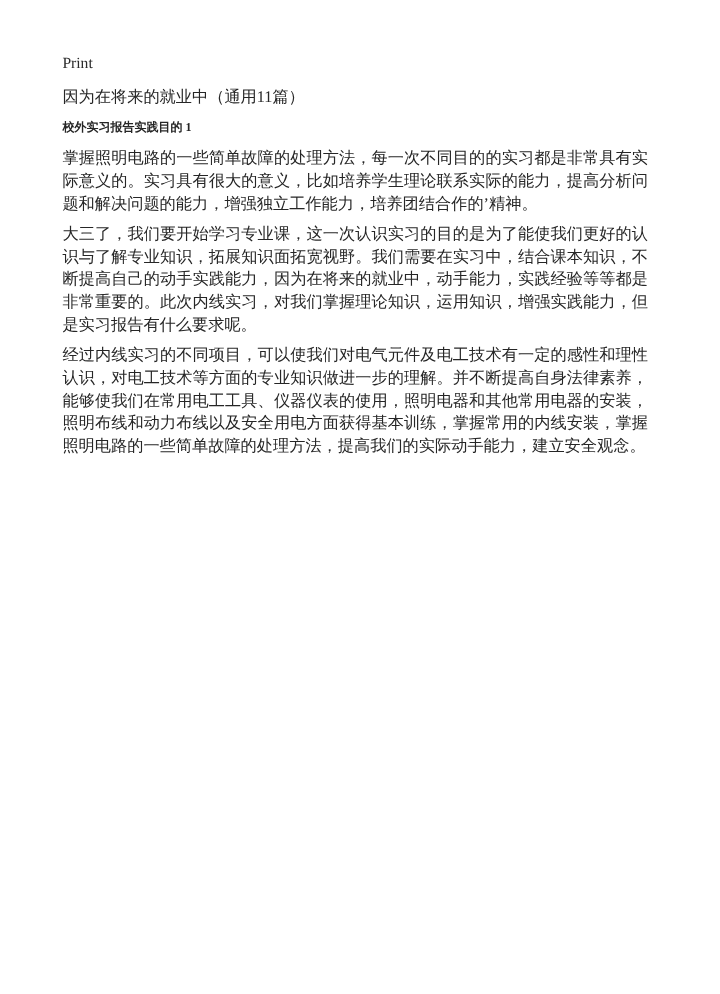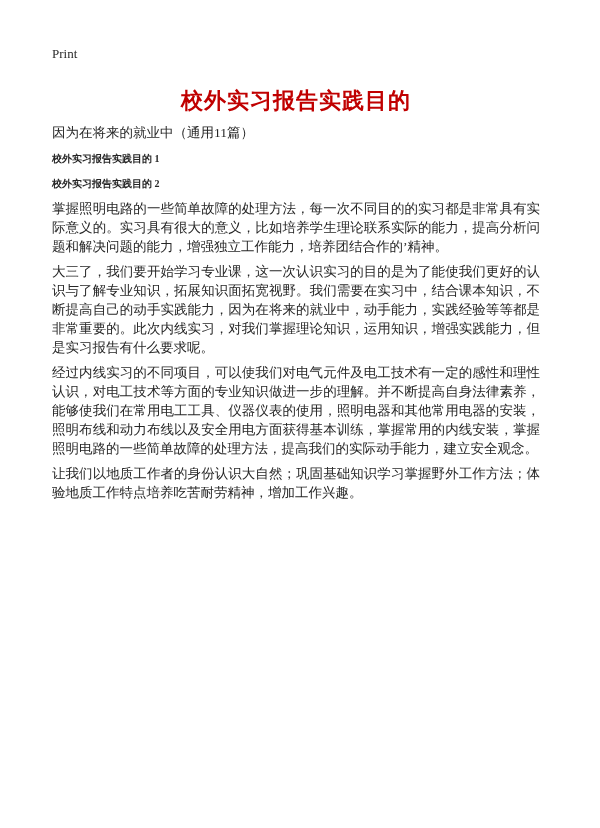--- a/index.html
+++ b/index.html
@@ -57,33 +57,30 @@
     margin-top: 6px;
   }
 </style>
 </head>
 <body>
 
 <div class="page">
 
   <div class="print-label">Print</div>
 
-  <h1 class="doc-title" style="color: rgb(192, 0, 0);">校外实习报告实践目的</h1>
 
   <p class="doc-subtitle">因为在将来的就业中（通用11篇）</p>
 
 
   <h2 class="sec-heading">校外实习报告实践目的 1</h2>
 
 
-  <h2 class="sec-heading">校外实习报告实践目的 2</h2>
 
   <p class="para">掌握照明电路的一些简单故障的处理方法，每一次不同目的的实习都是非常具有实际意义的。实习具有很大的意义，比如培养学生理论联系实际的能力，提高分析问题和解决问题的能力，增强独立工作能力，培养团结合作的’精神。</p>
 
   <p class="para">大三了，我们要开始学习专业课，这一次认识实习的目的是为了能使我们更好的认识与了解专业知识，拓展知识面拓宽视野。我们需要在实习中，结合课本知识，不断提高自己的动手实践能力，因为在将来的就业中，动手能力，实践经验等等都是非常重要的。此次内线实习，对我们掌握理论知识，运用知识，增强实践能力，但是实习报告有什么要求呢。</p>
 
   <p class="para">经过内线实习的不同项目，可以使我们对电气元件及电工技术有一定的感性和理性认识，对电工技术等方面的专业知识做进一步的理解。并不断提高自身法律素养，能够使我们在常用电工工具、仪器仪表的使用，照明电器和其他常用电器的安装，照明布线和动力布线以及安全用电方面获得基本训练，掌握常用的内线安装，掌握照明电路的一些简单故障的处理方法，提高我们的实际动手能力，建立安全观念。</p>
 
 
 
-  <p class="para">让我们以地质工作者的身份认识大自然；巩固基础知识学习掌握野外工作方法；体验地质工作特点培养吃苦耐劳精神，增加工作兴趣。</p>
 
 </div>
 
 </body></html>

